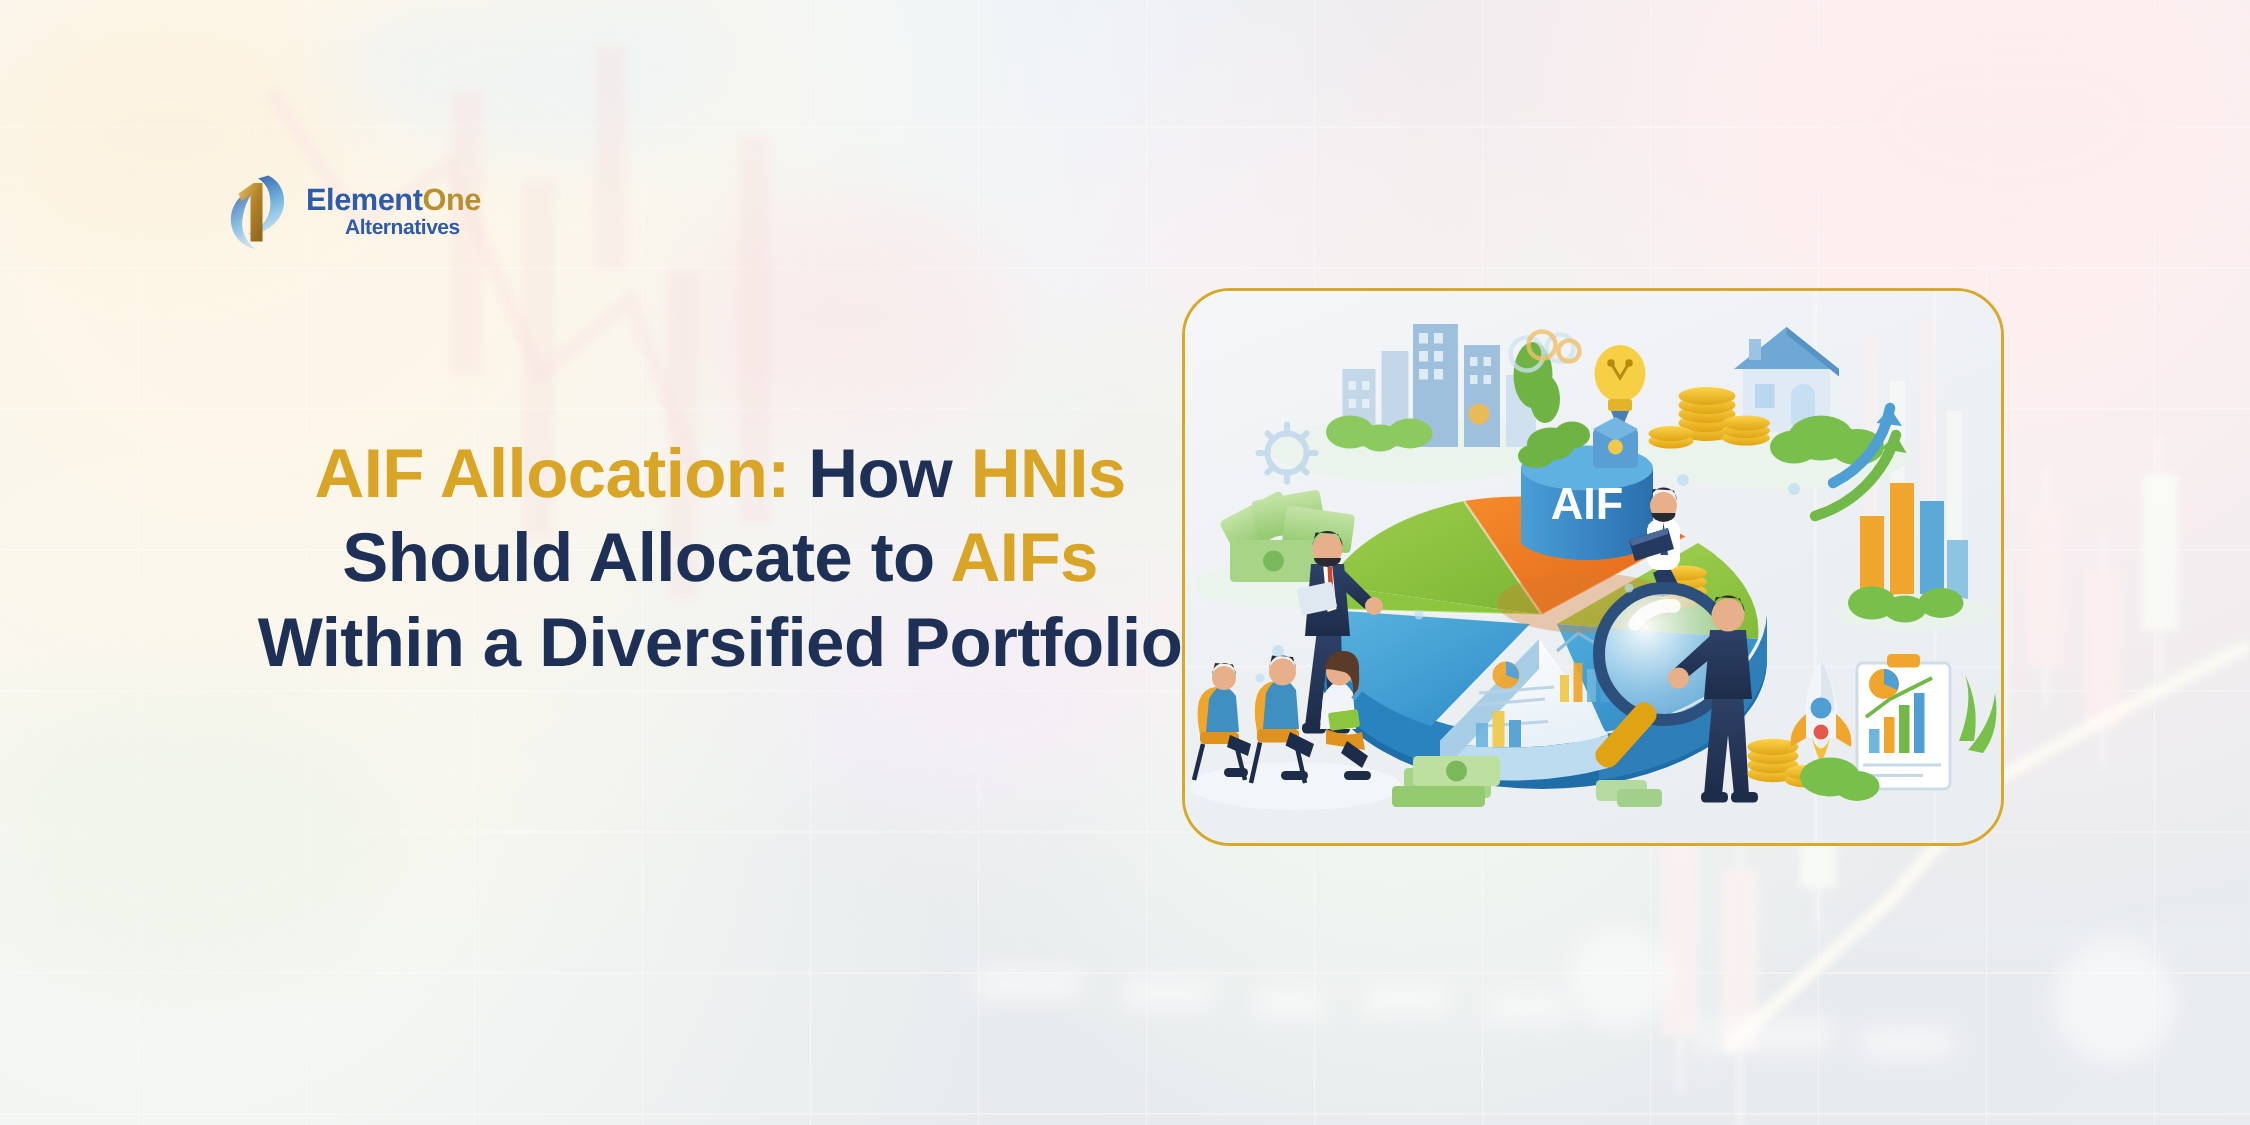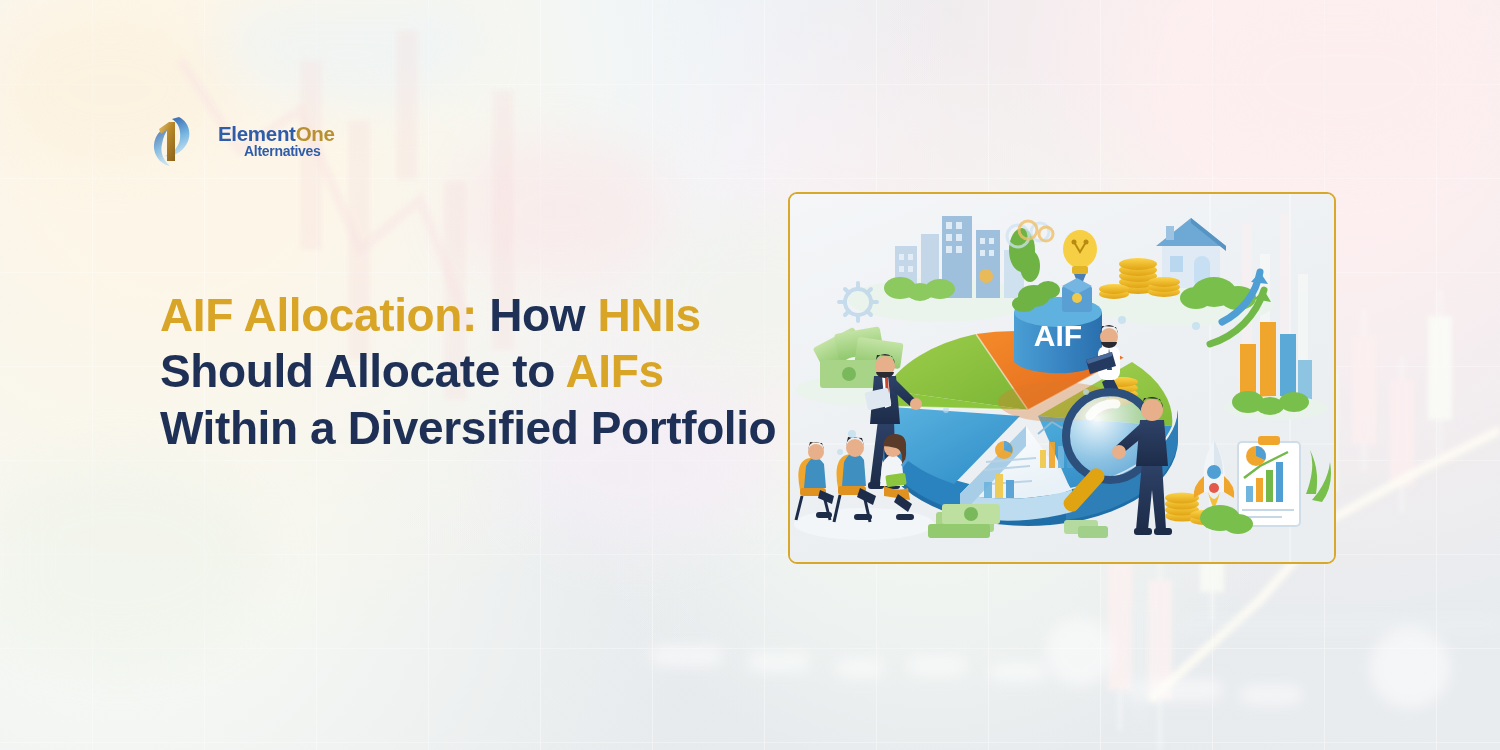--- a/index.html
+++ b/index.html
@@ -35,41 +35,42 @@
     background-position:-20px -10px;
   }
   .bg-candles{position:absolute;inset:0;filter:blur(2.4px);opacity:.85;}
   .bg-ghosttext{
     position:absolute;left:640px;bottom:30px;width:860px;height:120px;
     filter:blur(7px);opacity:.65;
   }
   .bg-blobs{position:absolute;inset:0;filter:blur(26px);opacity:.55;}
 
   
-  .logo{position:absolute;left:148px;top:113px;display:flex;align-items:center;gap:23px;}
+  .logo{position:absolute;left:148px;top:113px;display:flex;align-items:center;gap:9px;}
   .logo-mark{width:47px;height:55px;flex:none;}
   .logo-words{display:flex;flex-direction:column;line-height:1.04;}
   .logo-l1{font-size:20.5px;font-weight:bold;letter-spacing:-.3px;white-space:nowrap;}
   .logo-l2{font-size:14px;font-weight:bold;letter-spacing:-.3px;padding-left:26px;}
   .c-blue{color:#2f5ca8;}
   .c-gold{color:#b8902f;}
 
   
   .headline{
     position:absolute;left:160px;top:256px;width:640px;
     font-size:46px;font-weight:bold;line-height:1.23;
     letter-spacing:-.4px;
     color:#1e3055;
+    text-align:center;
   }
   .headline .hl-gold{color:#d9a526;}
 
   
   .illus-card{
     position:absolute;left:788px;top:192px;width:544px;height:368px;
-    border:2px solid #d8a82a;border-radius:9px;
+    border:2px solid #d8a82a;border-radius:32px;
     overflow:hidden;
     background:linear-gradient(160deg,#f2f4f6 0%,#eef1f3 55%,#eceff2 100%);
   }
   .illus-svg{display:block;width:100%;height:100%;}
 </style>
 </head>
 <body>
 
 <div class="banner">
 

